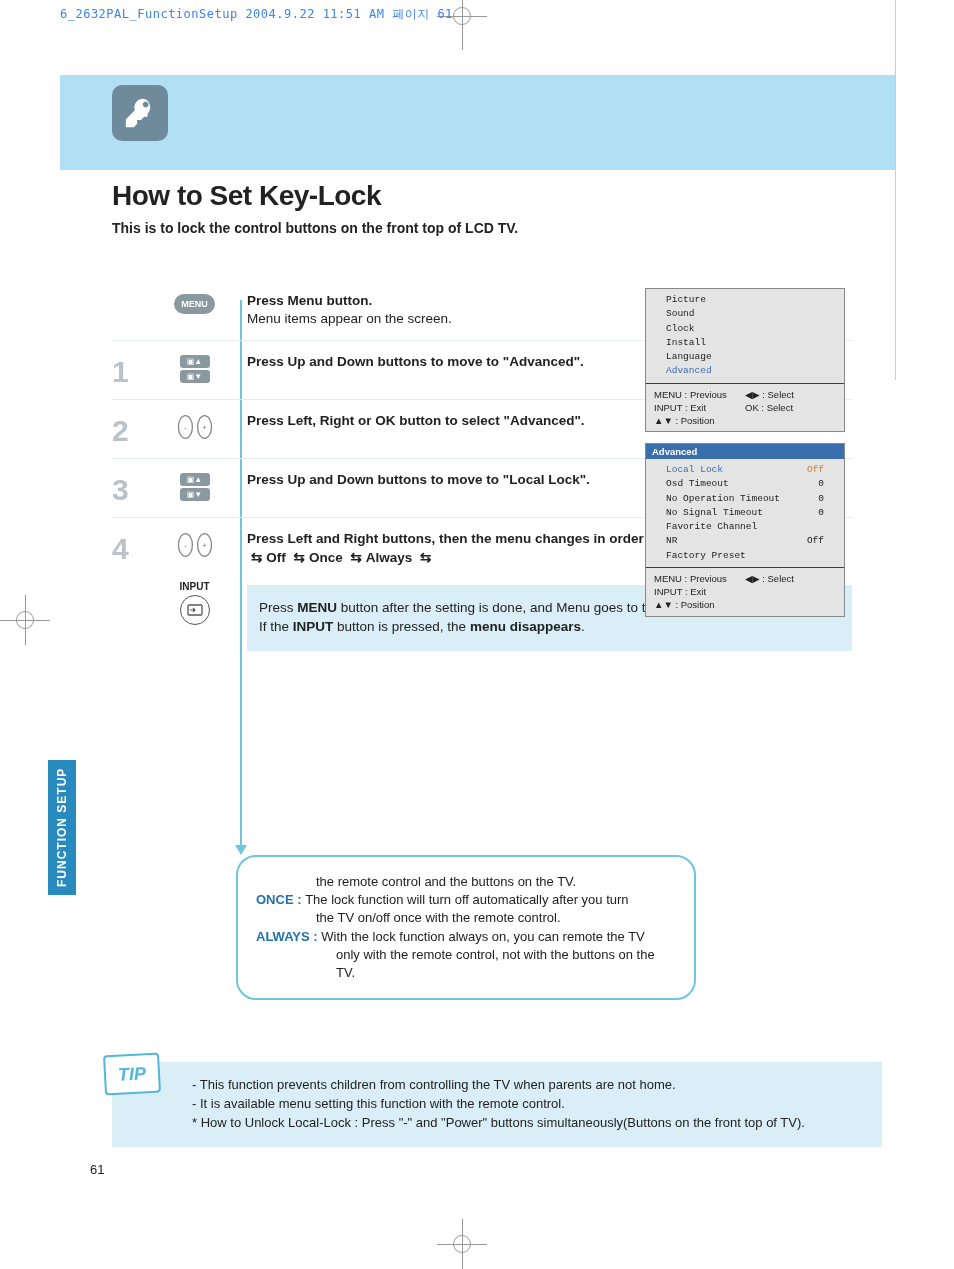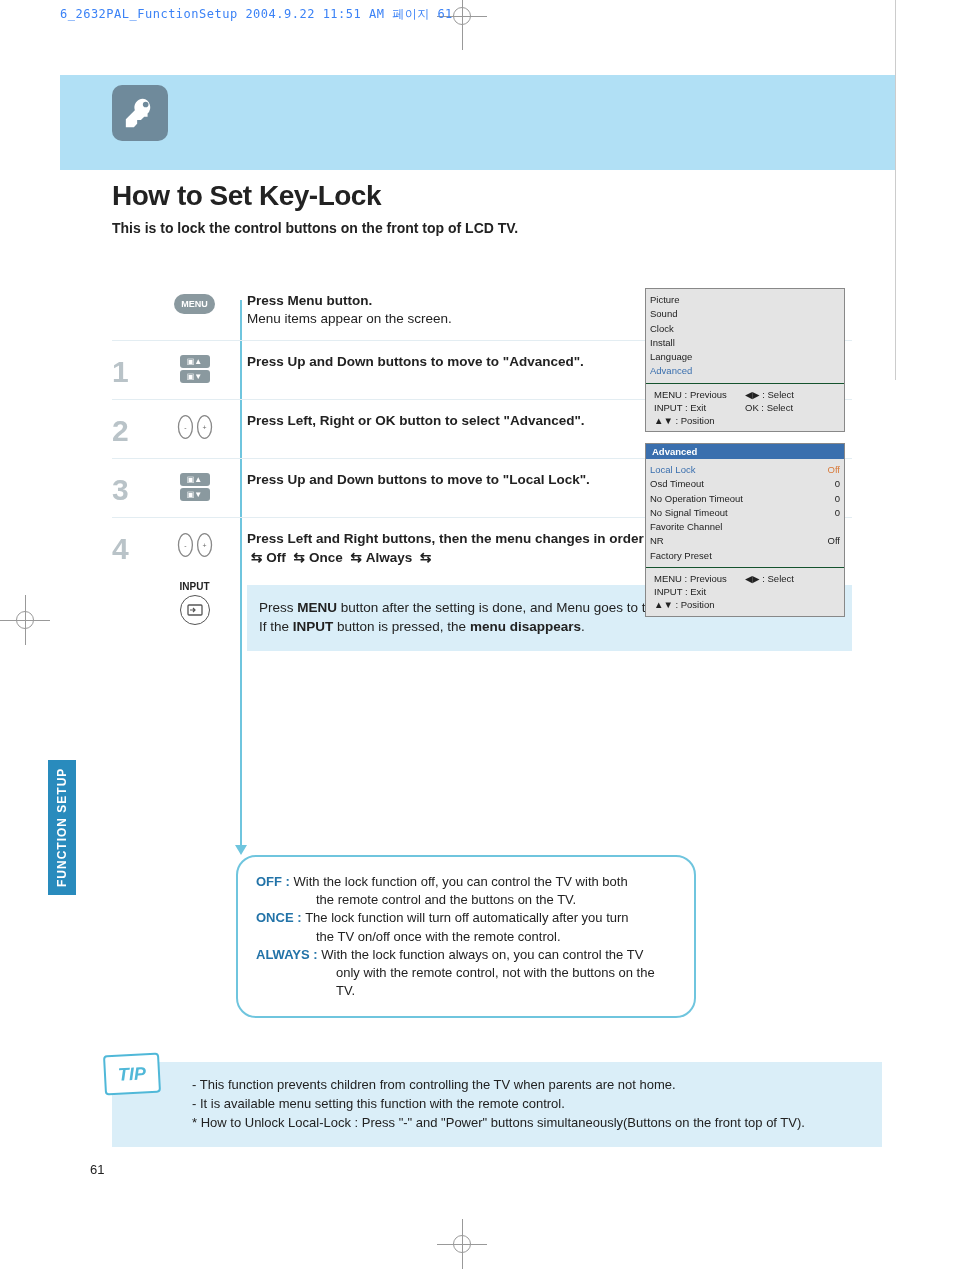--- a/index.html
+++ b/index.html
@@ -192,21 +192,21 @@
     border:1px solid #888;
     background:#f3f3f3;
     font-size:9.5px;
   }
   .osd1 { top: 288px; }
   .osd2 { top: 443px; }
   .osd-head {
     background:#3a6fae; color:#fff;
     padding:2px 6px; font-weight:700;
   }
-  .osd-body { padding:4px 4px; background:#e4e4e4; line-height:1.5; }
+  .osd-body { padding:4px 20px; background:#e4e4e4; line-height:1.5;font-family:Liberation Mono, monospace; }
   .osd-body .row { display:flex; justify-content:space-between; }
   .osd-body .sel { color:#3a6fae; }
   .osd-body .orange { color:#d87a3a; }
   .osd-foot {
     border-top:1px solid #14532d;
     padding:4px 8px;
     background:#e4e4e4;
     line-height:1.4;
     display:flex; justify-content:space-between; flex-wrap:wrap;align-items:flex-end;
   }
@@ -388,25 +388,24 @@
   <div class="osd-foot">
     <div>MENU : Previous</div>
       <div>◀▶ : Select</div>
     <div>INPUT : Exit</div>
       <div></div>
     <div>▲▼ : Position</div>
   </div>
 </div>
 
 <div class="callout">
-  <div><span class="lbl">OFF : </span><span>With the lock function off, you can control the TV with both</span></div>
   <div class="indent">the remote control and the buttons on the TV.</div>
   <div><span class="lbl">ONCE : </span><span>The lock function will turn off automatically after you turn</span></div>
   <div class="indent">the TV on/off once with the remote control.</div>
-  <div><span class="lbl">ALWAYS : </span><span>With the lock function always on, you can control  the TV</span></div>
+  <div><span class="lbl">ALWAYS : </span><span>With the lock function always on, you can remote  the TV</span></div>
   <div class="indent" style="padding-left:80px;">only with the remote control, not with the buttons on the TV.</div>
 </div>
 
 <div class="tip-box">
   <div class="tip-badge">TIP</div>
   <div>- This function prevents children from controlling the TV when parents are not home.</div>
   <div>- It is available menu setting this function with the remote control.</div>
   <div>* How to Unlock Local-Lock : Press "-" and "Power" buttons simultaneously(Buttons on the front top of TV).</div>
 </div>
 

